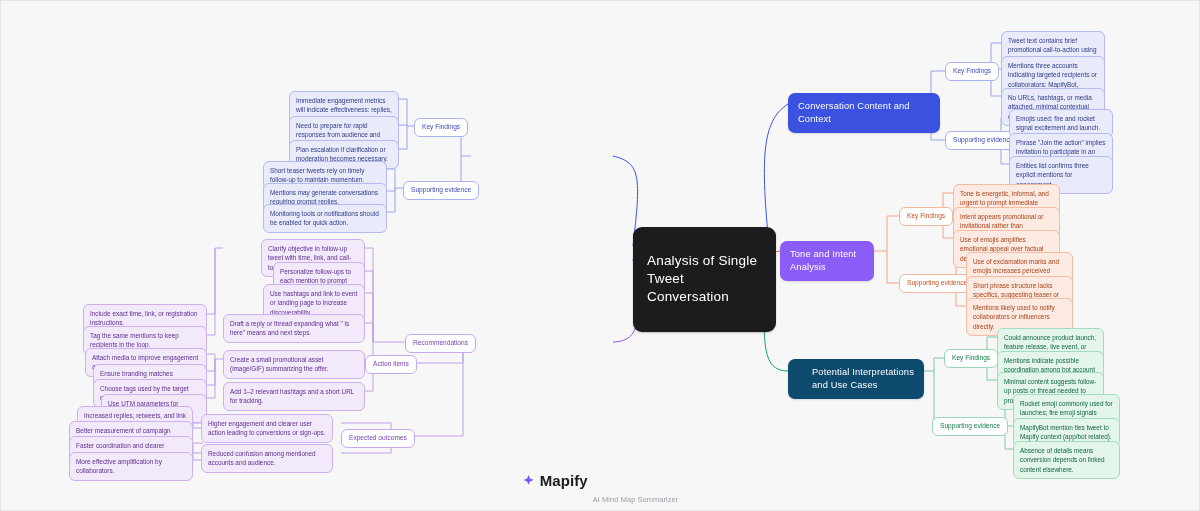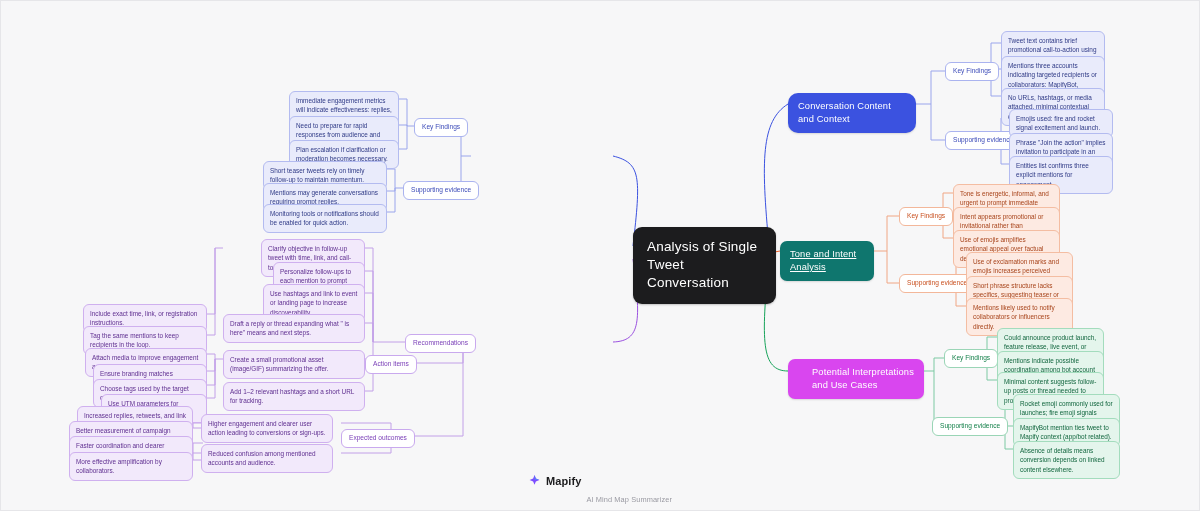--- a/index.html
+++ b/index.html
@@ -18,42 +18,42 @@
   }
   #edges { position: absolute; inset: 0; width: 1200px; height: 511px; pointer-events: none; }
 
   .node { position: absolute; }
 
   
   .root {
     background: #1c1c1e;
     color: #ffffff;
     border-radius: 9px;
-    padding: 11px 14px;
+    padding: 25px 14px;
     font-size: 13.5px;
     line-height: 1.35;
     letter-spacing: .2px;
     width: 143px;
     box-shadow: 0 1px 2px rgba(0,0,0,.22);
   }
 
   
   .l1 {
     color: #fff;
     border-radius: 7px;
     padding: 7px 10px;
     font-size: 9.3px;
     line-height: 1.4;
     letter-spacing: .15px;
     box-shadow: 0 1px 2px rgba(0,0,0,.13);
   }
   .l1.blue   { background: #3b52e0; }
   .l1.purple { background: #9b51e0; }
-  .l1.orange { background: #0f766e; text-decoration: underline; }
-  .l1.green  { background: #d946ef; padding-left: 24px; }
+  .l1.orange { background: #8b5cf6; }
+  .l1.green  { background: #0c4a6e; padding-left: 24px; }
 
   
   .l2 {
     border-radius: 6px;
     padding: 4px 7px;
     font-size: 6.6px;
     line-height: 1.35;
     border: 1px solid;
     background: #fff;
     white-space: nowrap;
@@ -77,21 +77,21 @@
   .leaf.green  { background: #e4f5ec; border-color: #a3dcbd; color: #11663e; }
 
   
   #footer {
     position: absolute;
     left: 0; right: 0; bottom: 6px;
     display: flex; align-items: center; justify-content: center; gap: 5px;
   }
   #footer .logo-mark { display: block; }
   #footer .brand {
-    font-size: 11px; font-weight: bold; color: #1c1c1e; letter-spacing: .1px;
+    font-size: 15px; font-weight: bold; color: #1c1c1e; letter-spacing: .1px;
   }
   #footer .tag { font-size: 7.4px; color: #9a9aa2; letter-spacing: .1px; margin-top: 38px; }
 </style>
 </head>
 <body>
 
 <div id="canvas">
 
   <svg id="edges" viewBox="0 0 1200 511">
     <g fill="none" stroke-width="1">
@@ -184,21 +184,21 @@
       <path d="M192 422 L 192 412 L 202 412" stroke="#c2a0e8"></path>
       <path d="M192 422 L 192 427 L 202 427" stroke="#c2a0e8"></path>
       <path d="M200 452 L 192 452" stroke="#c2a0e8"></path>
       <path d="M192 452 L 192 442 L 202 442" stroke="#c2a0e8"></path>
       <path d="M192 452 L 192 459 L 202 459" stroke="#c2a0e8"></path>
     </g>
   </svg>
 
   <div class="node root" style="left:632px; top:226px;">Analysis of Single Tweet Conversation</div>
 
-  <div class="node l1 blue" style="left:787px; top:92px; width:128px;border-radius:10px;">Conversation Content and Context</div>
+  <div class="node l1 blue" style="left:787px; top:92px; width:152px;">Conversation Content and Context</div>
 
   <div class="node l2 blue" style="left:944px; top:61px;">Key Findings</div>
   <div class="node leaf blue" style="left:1000px; top:30px; width:104px;">Tweet text contains brief promotional call-to-action using emojis and informal tone.</div>
   <div class="node leaf blue" style="left:1000px; top:55px; width:104px;">Mentions three accounts indicating targeted recipients or collaborators: MapifyBot, ubuntushang, Lex_Maro.</div>
   <div class="node leaf blue" style="left:1000px; top:87px; width:104px;">No URLs, hashtags, or media attached, minimal contextual detail for event or product.</div>
 
   <div class="node l2 blue" style="left:944px; top:130px;">Supporting evidence</div>
   <div class="node leaf blue" style="left:1008px; top:108px; width:104px;">Emojis used: fire and rocket signal excitement and launch.</div>
   <div class="node leaf blue" style="left:1008px; top:132px; width:104px;">Phrase "Join the action" implies invitation to participate in an event, feature, or campaign.</div>
   <div class="node leaf blue" style="left:1008px; top:155px; width:104px;">Entities list confirms three explicit mentions for engagement.</div>

